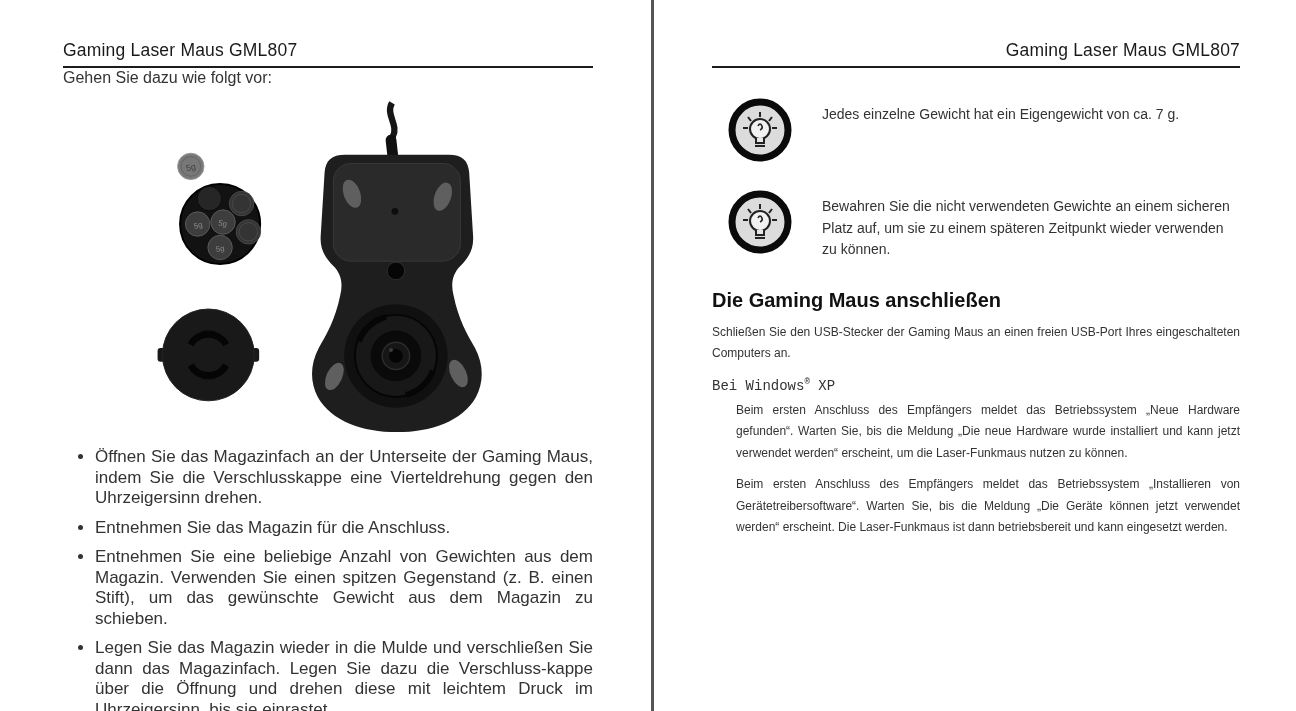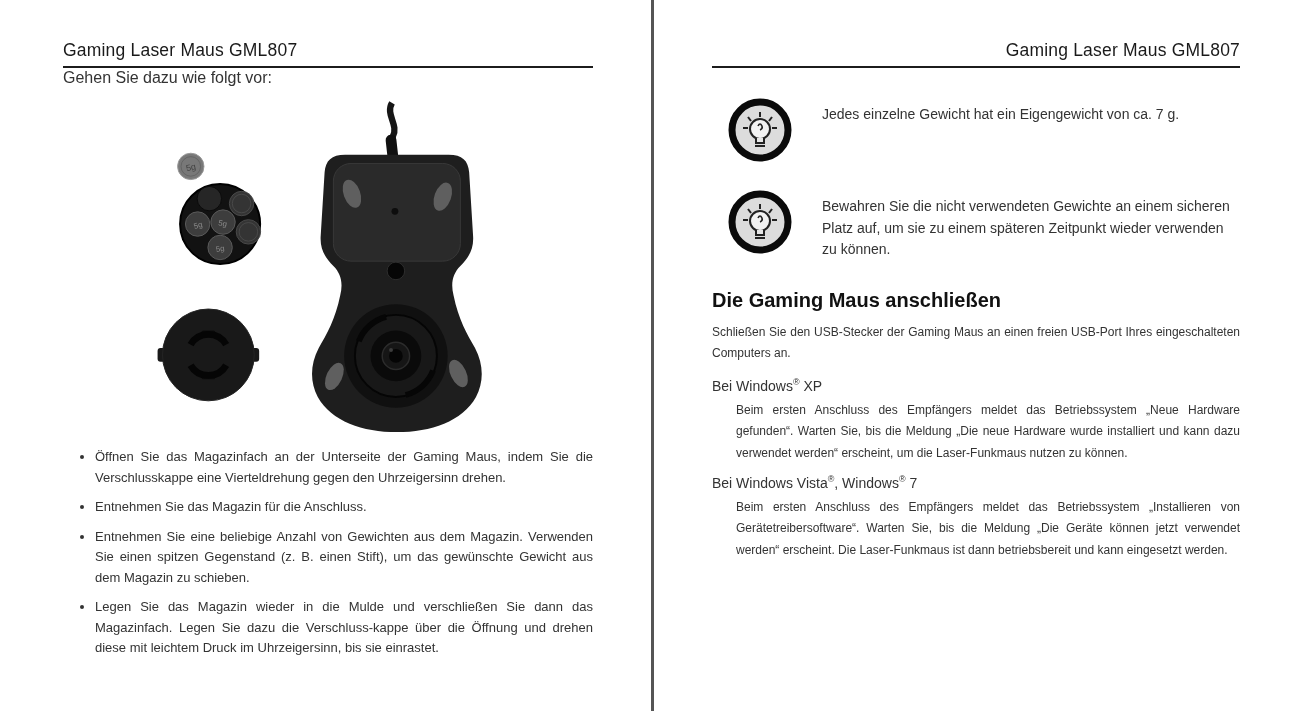--- a/index.html
+++ b/index.html
@@ -43,21 +43,21 @@
     margin-top: 8px;
   }
   .figure-wrap svg { position: absolute; left: 77px; top: 0; }
 
   ul.steps {
     margin: 4px 0 0 0;
     padding-left: 32px;
     list-style: disc outside;
   }
   ul.steps li {
-    font-size: 13px;
+    font-size: 17px;
     line-height: 20.5px;
     text-align: justify;
     margin-bottom: 9px;
     color: #333;
   }
 
   .notes { margin-top: 30px; }
   .note-row {
     display: flex;
     align-items: flex-start;
@@ -87,20 +87,21 @@
     font-size: 12px;
     line-height: 21.4px;
     text-align: justify;
     margin: 0 0 13px 0;
     color: #333;
   }
   .os-label {
     font-size: 14px;
     margin: 0 0 6px 0;
     color: #333;
+    font-family: Liberation Mono, monospace;
   }
   .os-label sup { font-size: 9px; }
   .para.indented {
     margin-left: 24px;
     margin-bottom: 10px;
   }
 </style>
 </head>
 <body>
 
@@ -223,19 +224,18 @@
         </svg>
         <div class="note-text">Bewahren Sie die nicht verwendeten Gewichte an einem sicheren Platz auf, um sie zu einem späteren Zeitpunkt wieder verwenden zu können.</div>
       </div>
     </div>
 
     <div class="section-heading">Die Gaming Maus anschließen</div>
 
     <p class="para">Schließen Sie den USB-Stecker der Gaming Maus an einen freien USB-Port Ihres eingeschalteten Computers an.</p>
 
     <p class="os-label"><span>Bei Windows</span><sup>®</sup><span> XP</span></p>
-    <p class="para indented">Beim ersten Anschluss des Empfängers meldet das Betriebssystem „Neue Hardware gefunden“. Warten Sie, bis die Meldung „Die neue Hardware wurde installiert und kann dazu verwendet werden“ erscheint, um die Laser-Funkmaus nutzen zu können.</p>
-
-    <p class="os-label"><span>Bei Windows Vista</span><sup>®</sup><span>, Windows</span><sup>®</sup><span> 7</span></p>
+    <p class="para indented">Beim ersten Anschluss des Empfängers meldet das Betriebssystem „Neue Hardware gefunden“. Warten Sie, bis die Meldung „Die neue Hardware wurde installiert und kann jetzt verwendet werden“ erscheint, um die Laser-Funkmaus nutzen zu können.</p>
+
     <p class="para indented">Beim ersten Anschluss des Empfängers meldet das Betriebssystem „Installieren von Gerätetreibersoftware“. Warten Sie, bis die Meldung „Die Geräte können jetzt verwendet werden“ erscheint. Die Laser-Funkmaus ist dann betriebsbereit und kann eingesetzt werden.</p>
   </div>
 
 </div>
 
 </body></html>

